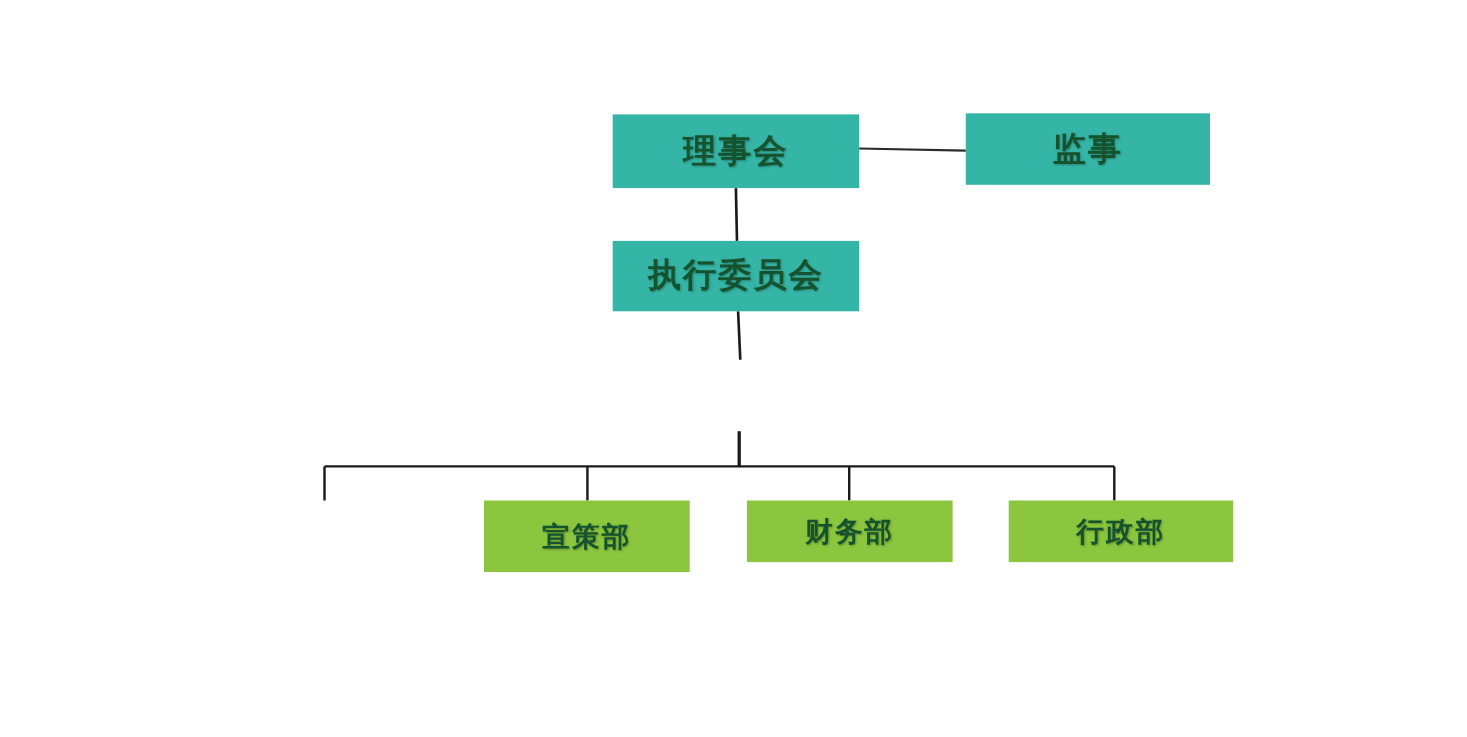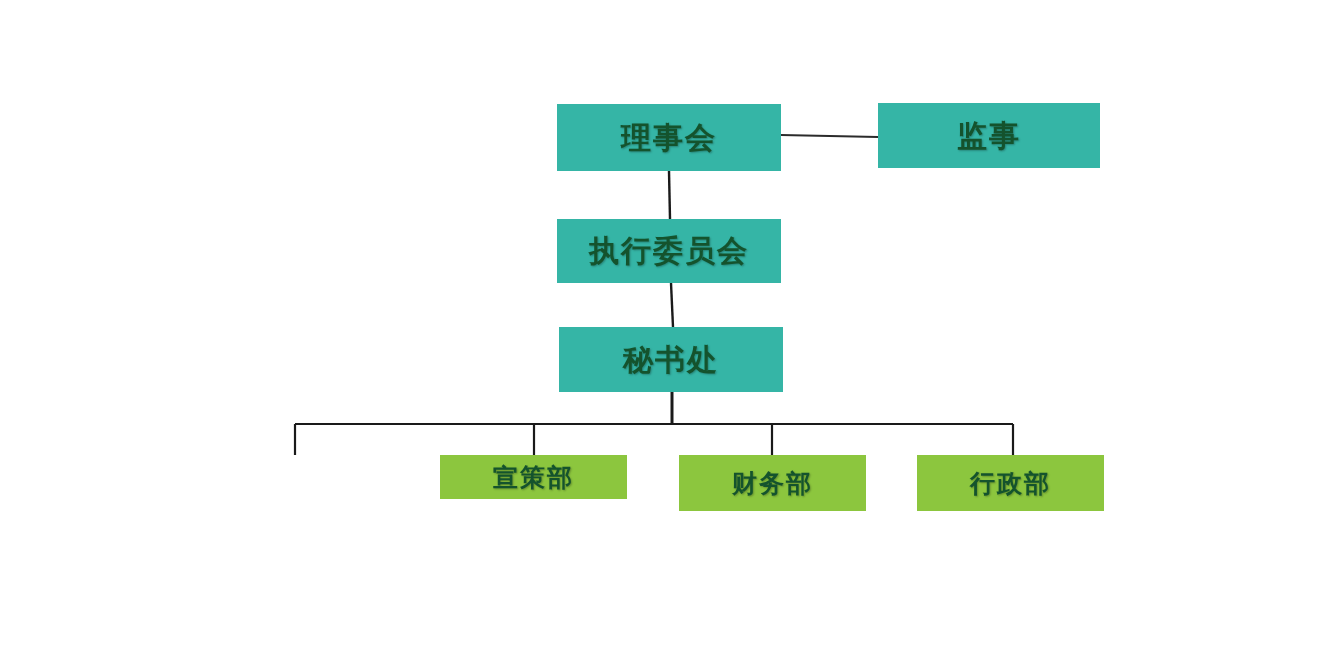--- a/index.html
+++ b/index.html
@@ -85,30 +85,27 @@
   </div>
 
   <div class="node node-teal level-1" style="left:878px; top:103px; width:222px; height:65px;">
     <span class="node-label">监事</span>
   </div>
 
   <div class="node node-teal level-2" style="left:557px; top:219px; width:224px; height:64px;">
     <span class="node-label">执行委员会</span>
   </div>
 
-  <div class="node node-teal level-3" style="left:559px; top:327px; width:224px; height:65px;">
-    <span class="node-label">秘书处</span>
-  </div>
 
 
-  <div class="node node-green level-4" style="left:440px; top:455px; width:187px; height:44px;">
+  <div class="node node-green level-4" style="left:440px; top:455px; width:187px; height:65px;">
     <span class="node-label">宣策部</span>
   </div>
 
   <div class="node node-green level-4" style="left:679px; top:455px; width:187px; height:56px;">
     <span class="node-label">财务部</span>
   </div>
 
-  <div class="node node-green level-4" style="left:917px; top:455px; width:187px; height:56px;">
+  <div class="node node-green level-4" style="left:917px; top:455px; width:204px; height:56px;">
     <span class="node-label">行政部</span>
   </div>
 
 </div>
 
 </body></html>

